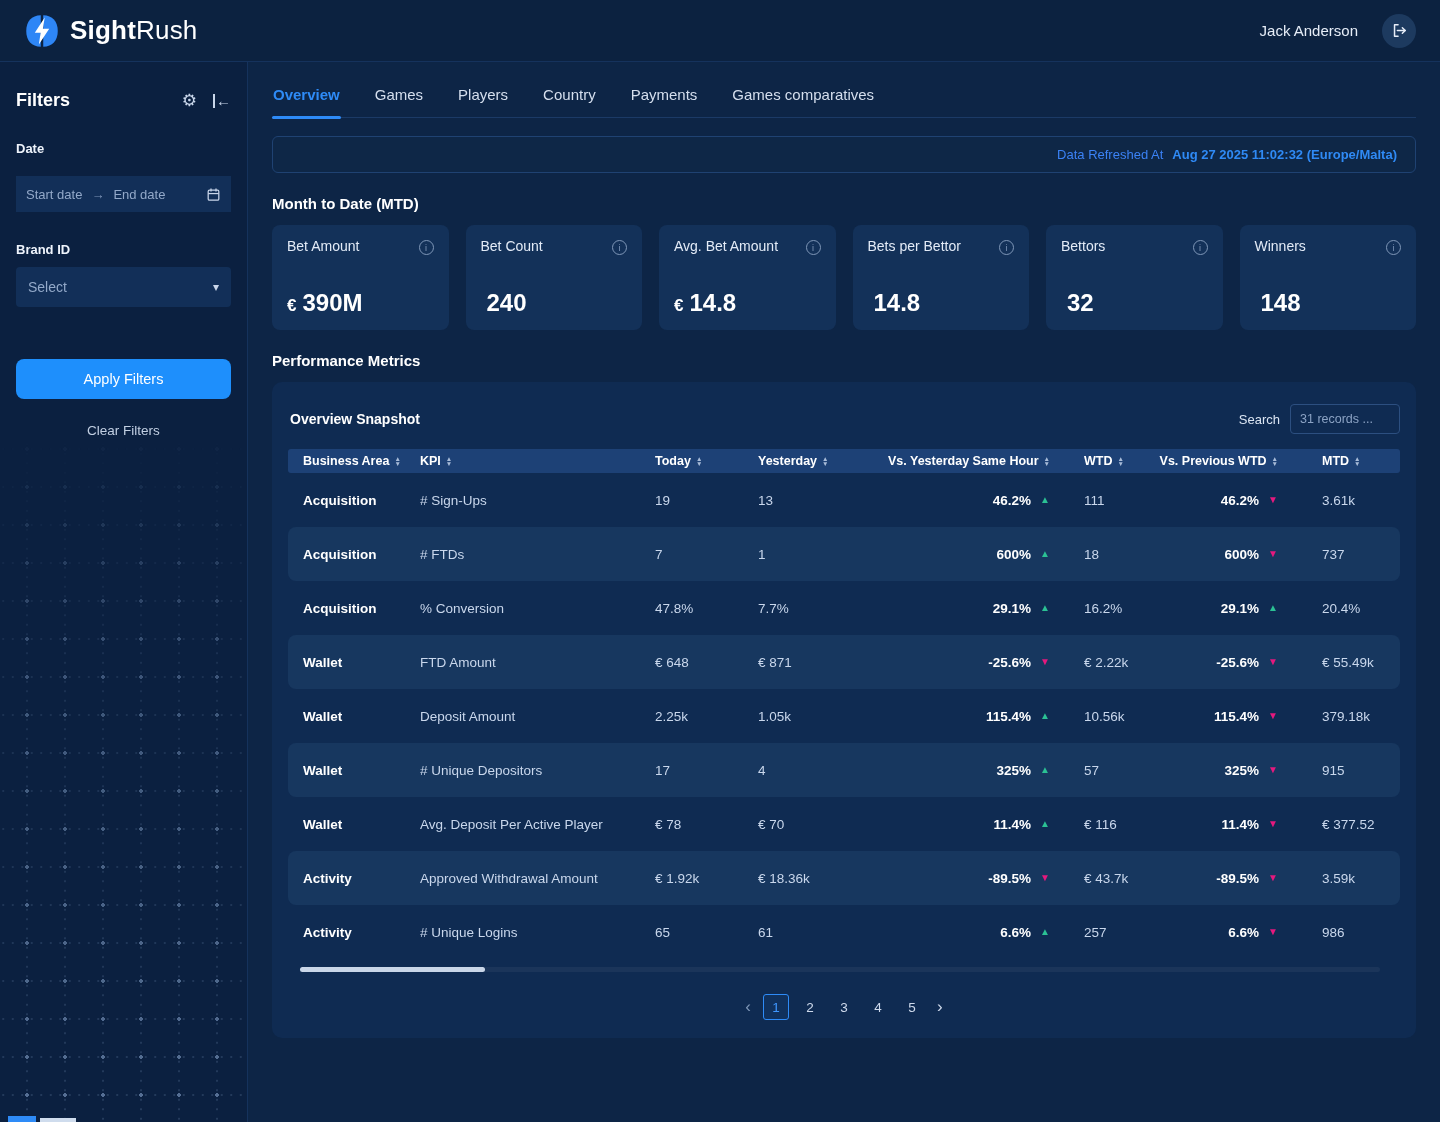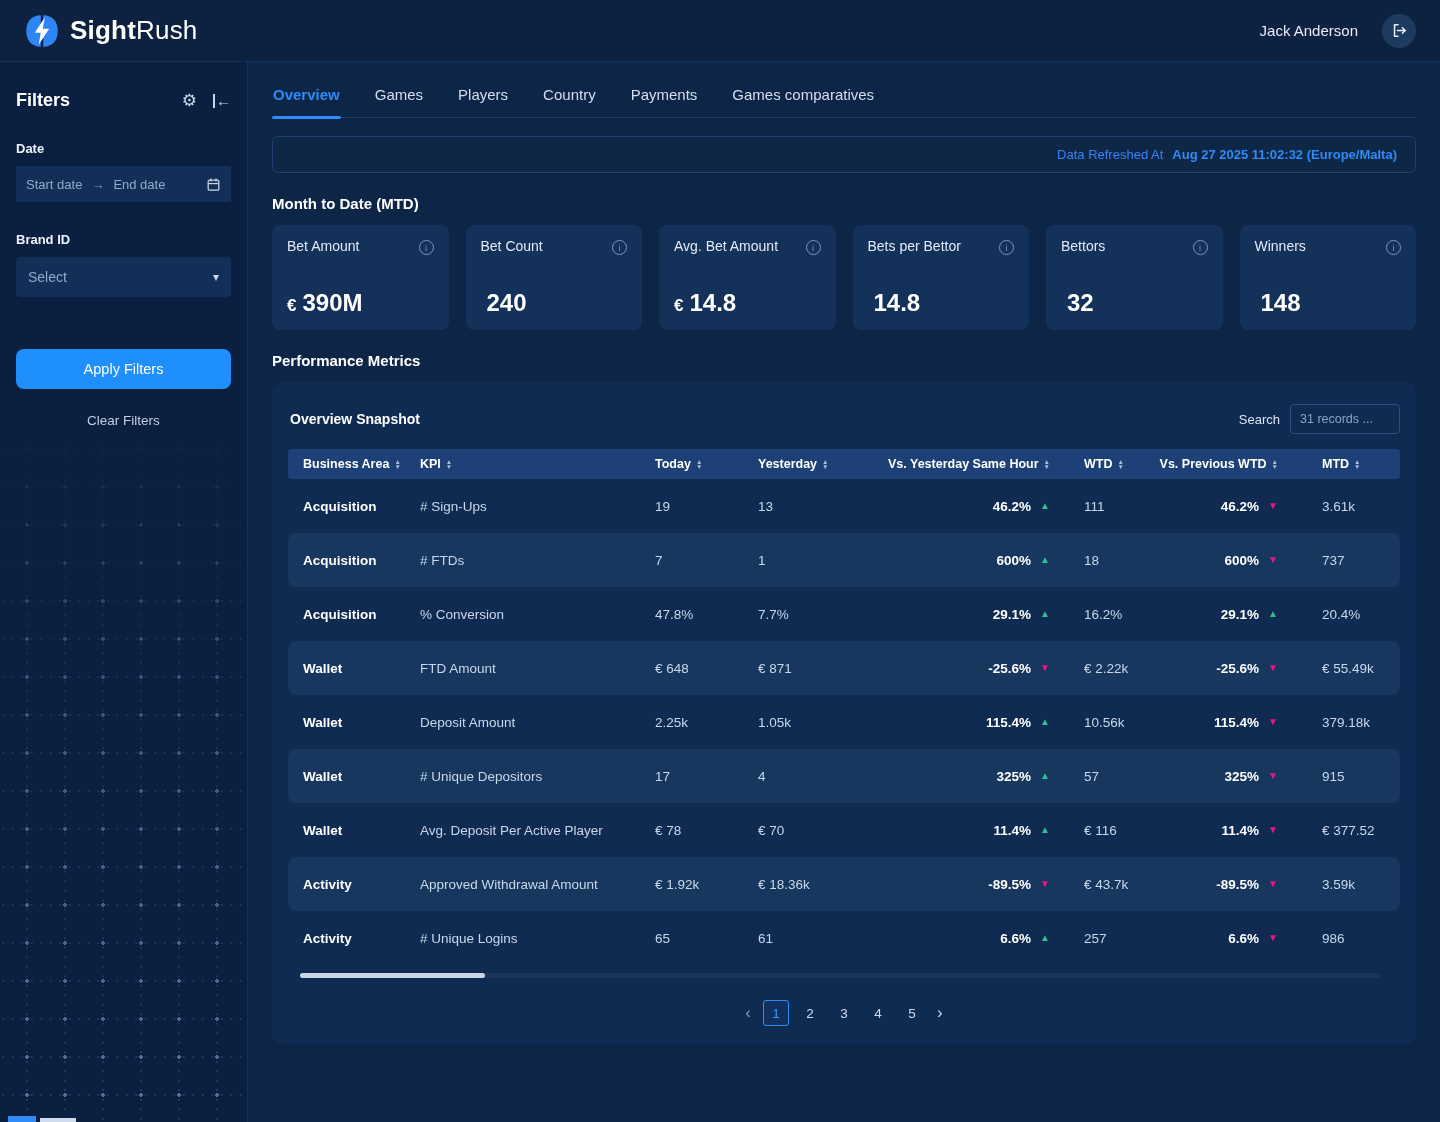--- a/index.html
+++ b/index.html
@@ -45,21 +45,21 @@
   .corner-accent2 { position:absolute; left:40px; bottom:0; width:36px; height:4px; background:#cfdced; }
   .side-head { display:flex; align-items:center; justify-content:space-between; }
   .side-title { font-size:18px; font-weight:700; color:#fff; }
   .side-icons { display:flex; align-items:center; gap:16px; }
   .icon-btn { background:none; border:none; color:#c9d6ea; cursor:pointer; font-size:17px; line-height:1; display:flex; align-items:center; }
   .collapse-glyph { display:flex; align-items:center; }
   .collapse-glyph .bar { width:2px; height:14px; background:#c9d6ea; margin-right:1px; }
   .collapse-glyph .arr { font-size:15px; color:#c9d6ea; }
   .fgroup-label { margin-top:30px; font-size:13px; font-weight:700; color:#eef3fb; }
   .date-input {
-    margin-top:10px; height:36px; background:#122f58; border-radius:0;
+    margin-top:20px; height:36px; background:#122f58; border-radius:0;
     display:flex; align-items:center; padding:0 10px; gap:9px; cursor:pointer;
   }
   .date-ph { font-size:13px; color:#93a9c9; }
   .date-arrow { font-size:13px; color:#7e95b8; }
   .date-cal { margin-left:auto; display:flex; }
   .select-input {
     margin-top:10px; height:40px; background:#122f58; border-radius:4px;
     display:flex; align-items:center; justify-content:space-between; padding:0 12px; cursor:pointer;
   }
   .select-ph { font-size:14px; color:#93a9c9; }
@@ -108,21 +108,21 @@
   .panel-head { display:flex; align-items:center; justify-content:space-between; margin-bottom:15px; padding:6px 0 0 2px; }
   .panel-title { font-size:14px; font-weight:700; color:#fff; }
   .search-wrap { display:flex; align-items:center; gap:10px; }
   .search-label { font-size:13px; color:#dbe5f3; }
   .search-input {
     width:110px; height:30px; background:transparent; border:1px solid #2c4f80; border-radius:4px;
     color:#aebfd9; font-size:12.5px; padding:0 9px; font-family:inherit; outline:none;
   }
   .search-input::placeholder { color:#8ca3c4; }
   .tgrid { display:grid; grid-template-columns:117px 235px 103px 112px 180px 115px 113px 1fr; align-items:center; padding:0 15px; }
-  .thead { height:30px; background:#1d4176; border-radius:3px; }
+  .thead { height:24px; background:#1d4176; border-radius:3px; }
   .th { font-size:12.5px; font-weight:700; color:#fff; display:flex; align-items:center; cursor:pointer; white-space:nowrap; }
   .th .sort { display:inline-flex; flex-direction:column; margin-left:5px; }
   .th .sort i { font-style:normal; font-size:6.5px; line-height:5px; color:#a9bcd8; }
   .col-r { justify-content:flex-end; text-align:right; }
   .pad6 { padding-left:34px; }
   .pad8 { padding-left:44px; }
   .trow { height:54px; font-size:13.5px; color:#c9d7ec; }
   .trow.alt { background:#17375f; border-radius:8px; }
   .td-ba { font-weight:700; color:#fff; font-size:13.5px; }
   .td-num { display:flex; align-items:center; justify-content:flex-end; gap:9px; font-weight:700; color:#fff; }

